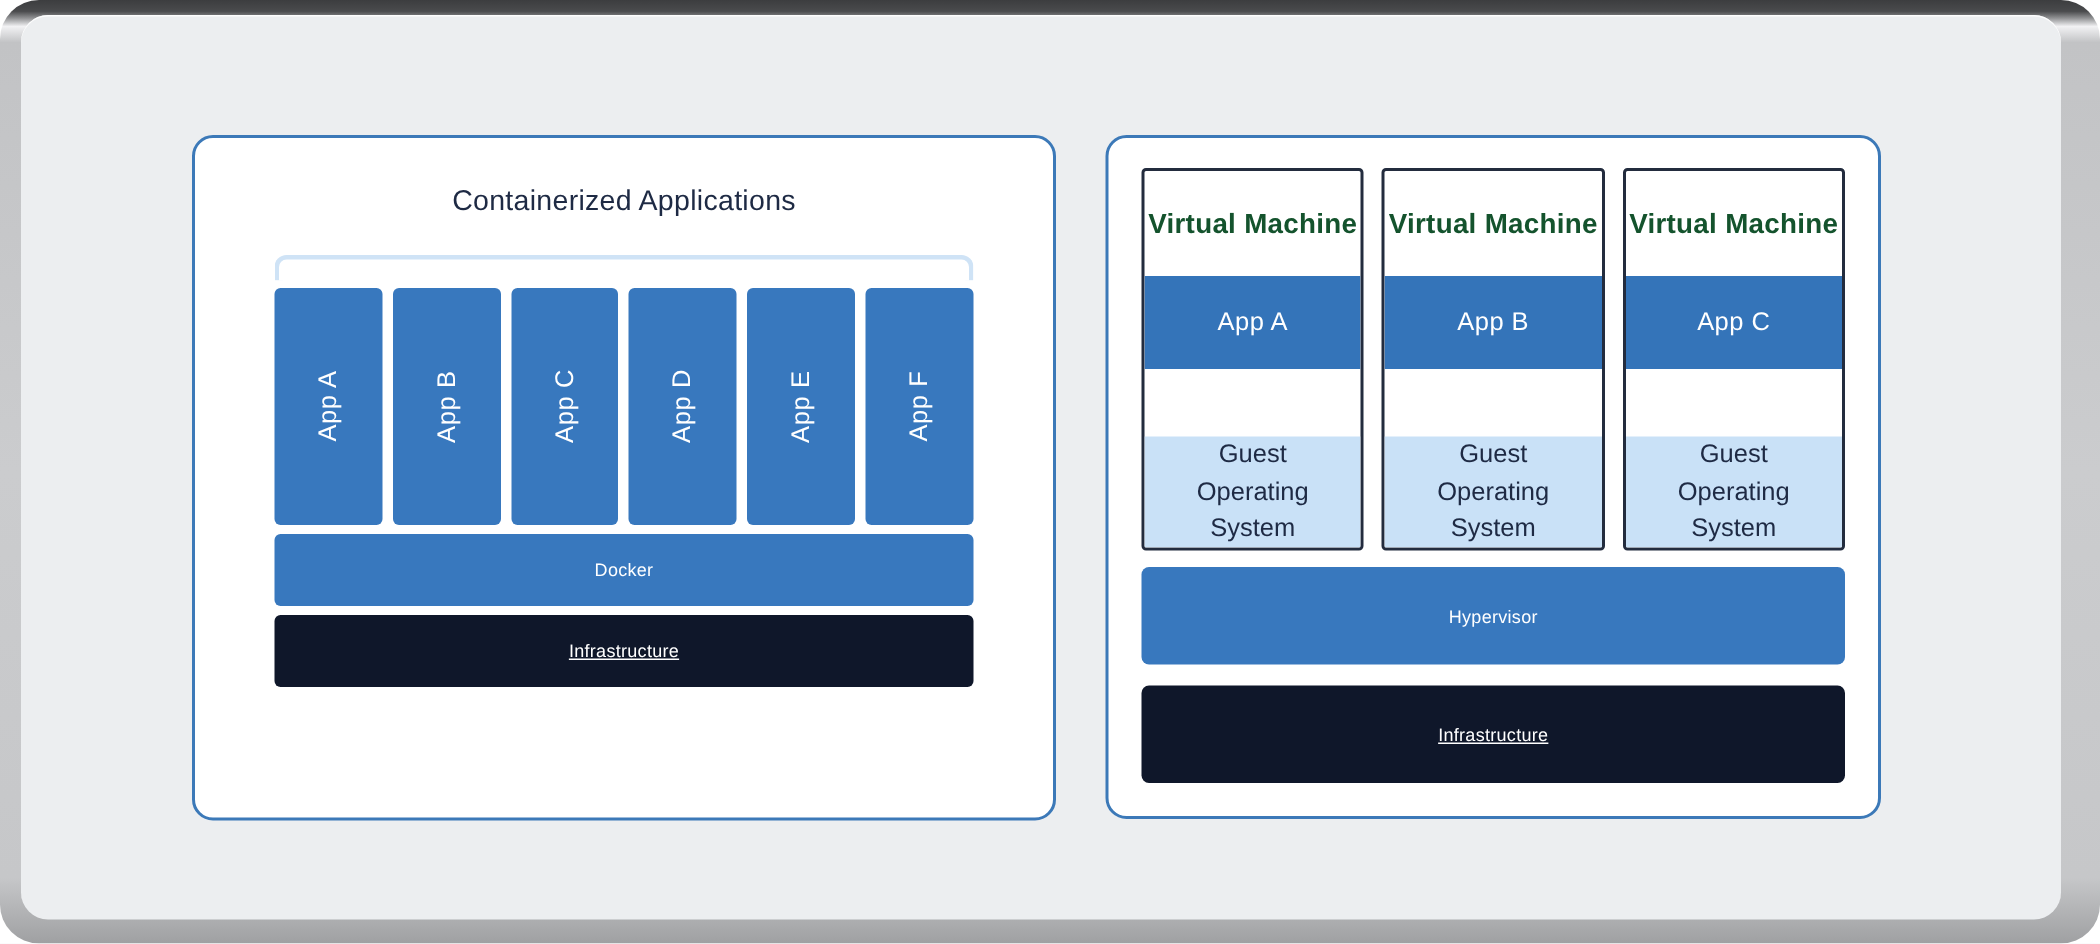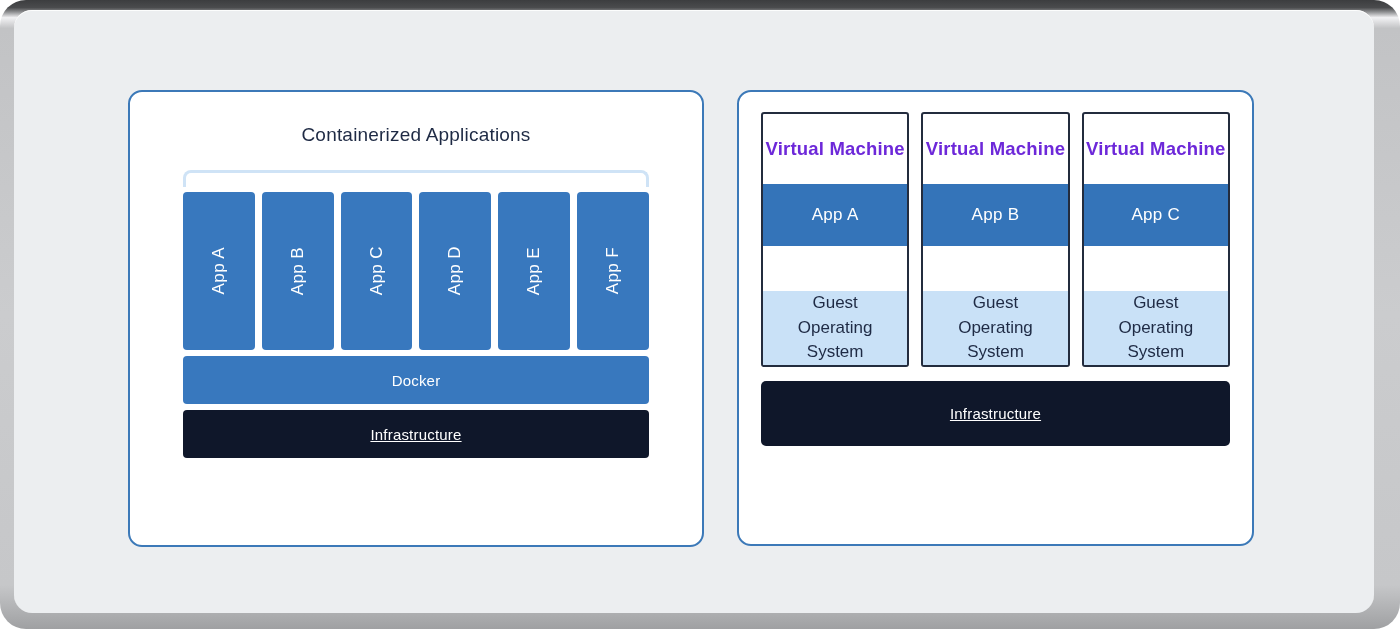--- a/index.html
+++ b/index.html
@@ -49,39 +49,39 @@
     flex:1;background:#3878be;border-radius:4px;
     display:flex;align-items:center;justify-content:center;
   }
   .app-col span{
     writing-mode:vertical-rl;transform:rotate(180deg);
     color:#ffffff;font-size:17px;letter-spacing:.4px;white-space:nowrap;
   }
   .bar{
     margin-top:6px;height:48px;border-radius:4px;
     display:flex;align-items:center;justify-content:center;
-    font-size:15px;letter-spacing:.2px;
+    font-size:12px;letter-spacing:.2px;
   }
   .bar.blue{background:#3878be;color:#ffffff;}
   .bar.lightblue{background:#cde3f7;color:#1e2a44;}
   .bar.green{background:#0f172a;color:#ffffff;text-decoration:underline;}
   .bar.tall{height:65px;border-radius:5px;}
   .panel.right .bar.blue{margin-top:11px;}
   .panel.right .bar.green{margin-top:14px;}
 
   
   .vm-row{margin-top:20px;height:255px;display:flex;gap:12px;}
   .vm{
     flex:1;box-sizing:border-box;background:#ffffff;
     border:2px solid #232c3e;border-radius:3px;
     display:flex;flex-direction:column;overflow:hidden;
   }
   .vm-header{
     height:74px;display:flex;align-items:center;justify-content:center;
-    font-size:18.5px;font-weight:bold;color:#6d28d9;letter-spacing:.2px;
+    font-size:18.5px;font-weight:bold;color:#14532d;letter-spacing:.2px;
     white-space:nowrap;
   }
   .vm-app{
     height:65px;background:#3474b9;color:#ffffff;
     display:flex;align-items:center;justify-content:center;
     font-size:17px;letter-spacing:.3px;
   }
   .vm-os{
     flex:1;background:#c9e1f7;color:#1e2a44;
     display:flex;align-items:center;justify-content:center;
@@ -146,19 +146,22 @@
         </div>
 
         <div class="vm">
           <div class="vm-header">Virtual Machine</div>
           <div class="vm-app">App C</div>
           <div class="vm-os">Guest Operating System</div>
         </div>
 
       </div>
 
+      <div class="bar blue tall">
+        <span>Hypervisor</span>
+      </div>
       <div class="bar green tall">
         <span>Infrastructure</span>
       </div>
     </section>
 
   </div>
 </div>
 
 </body></html>

